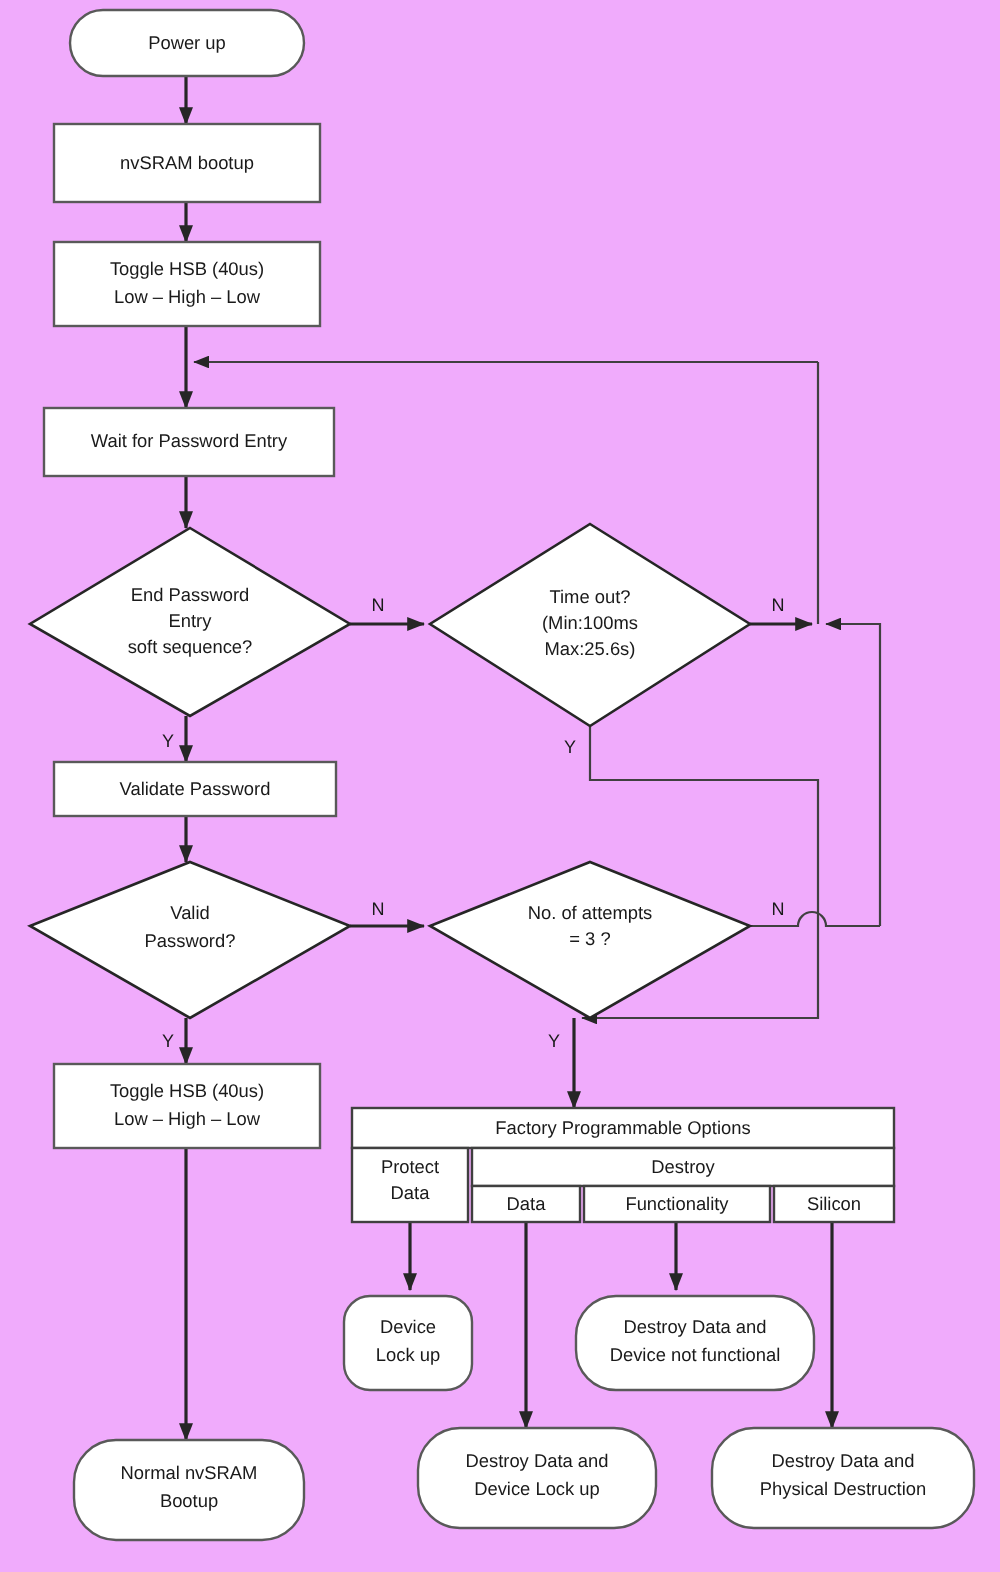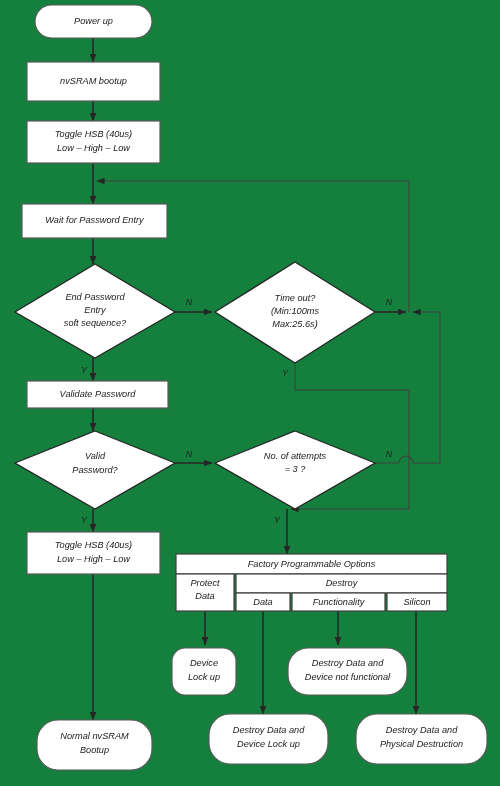--- a/index.html
+++ b/index.html
@@ -10,22 +10,21 @@
   body {
     width: 500px;
     height: 786px;
     font-family: "Liberation Sans", sans-serif;
     overflow: hidden;
   }
   #flowchart-root {
     position: relative;
     width: 500px;
     height: 786px;
-    background: #15803d;
-    font-style: italic;
+    background: #f0abfc;
   }
   svg#chart-svg {
     display: block;
     width: 500px;
     height: 786px;
   }
   .node-shape {
     fill: #ffffff;
     stroke: #595959;
     stroke-width: 1.2;

